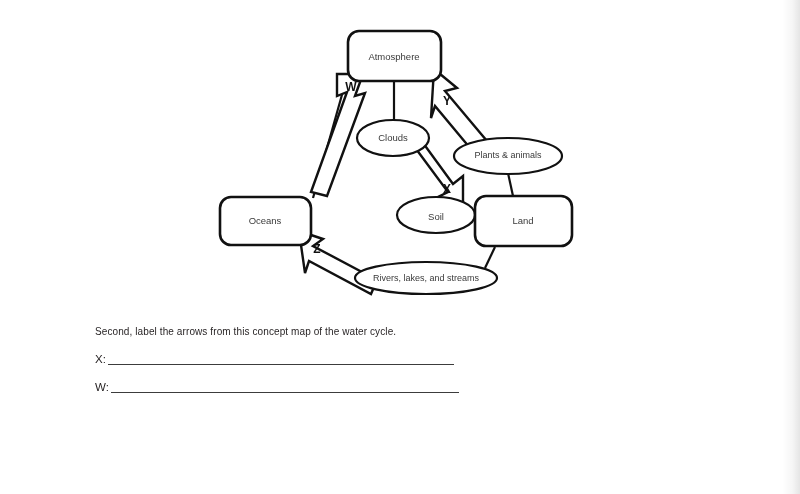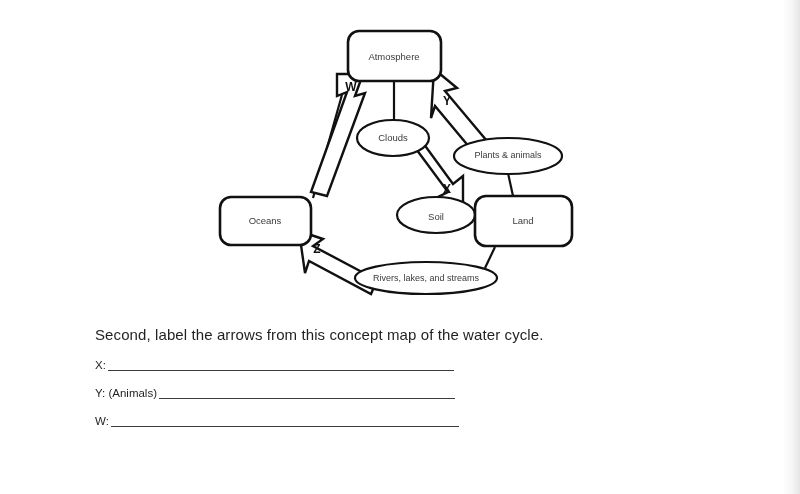--- a/index.html
+++ b/index.html
@@ -91,21 +91,21 @@
   }
 
   
   #worksheet {
     position: absolute;
     left: 95px;
     top: 326px;
     width: 620px;
   }
   .prompt-line {
-    font-size: 15px;
+    font-size: 10px;
     color: #231f20;
     line-height: 1.2;
     margin: 0 0 12px 0;
     letter-spacing: 0.1px;
   }
   .answer-row {
     display: flex;
     align-items: flex-end;
     margin: 0 0 13px 0;
     height: 15px;
@@ -213,24 +213,20 @@
   <div id="worksheet">
 
     <p class="prompt-line">Second, label the arrows from this concept map of the water cycle.</p>
 
     <div class="answer-row">
       <span class="answer-label">X:</span>
       <span class="answer-rule rule-x"></span>
     </div>
 
 
-    <div class="answer-row">
-      <span class="answer-label">Y: (Animals)</span>
-      <span class="answer-rule rule-ya"></span>
-    </div>
 
     <div class="answer-row">
       <span class="answer-label">W:</span>
       <span class="answer-rule rule-w"></span>
     </div>
 
   </div>
 
   <div class="page-edge-shadow"></div>
 </div>

